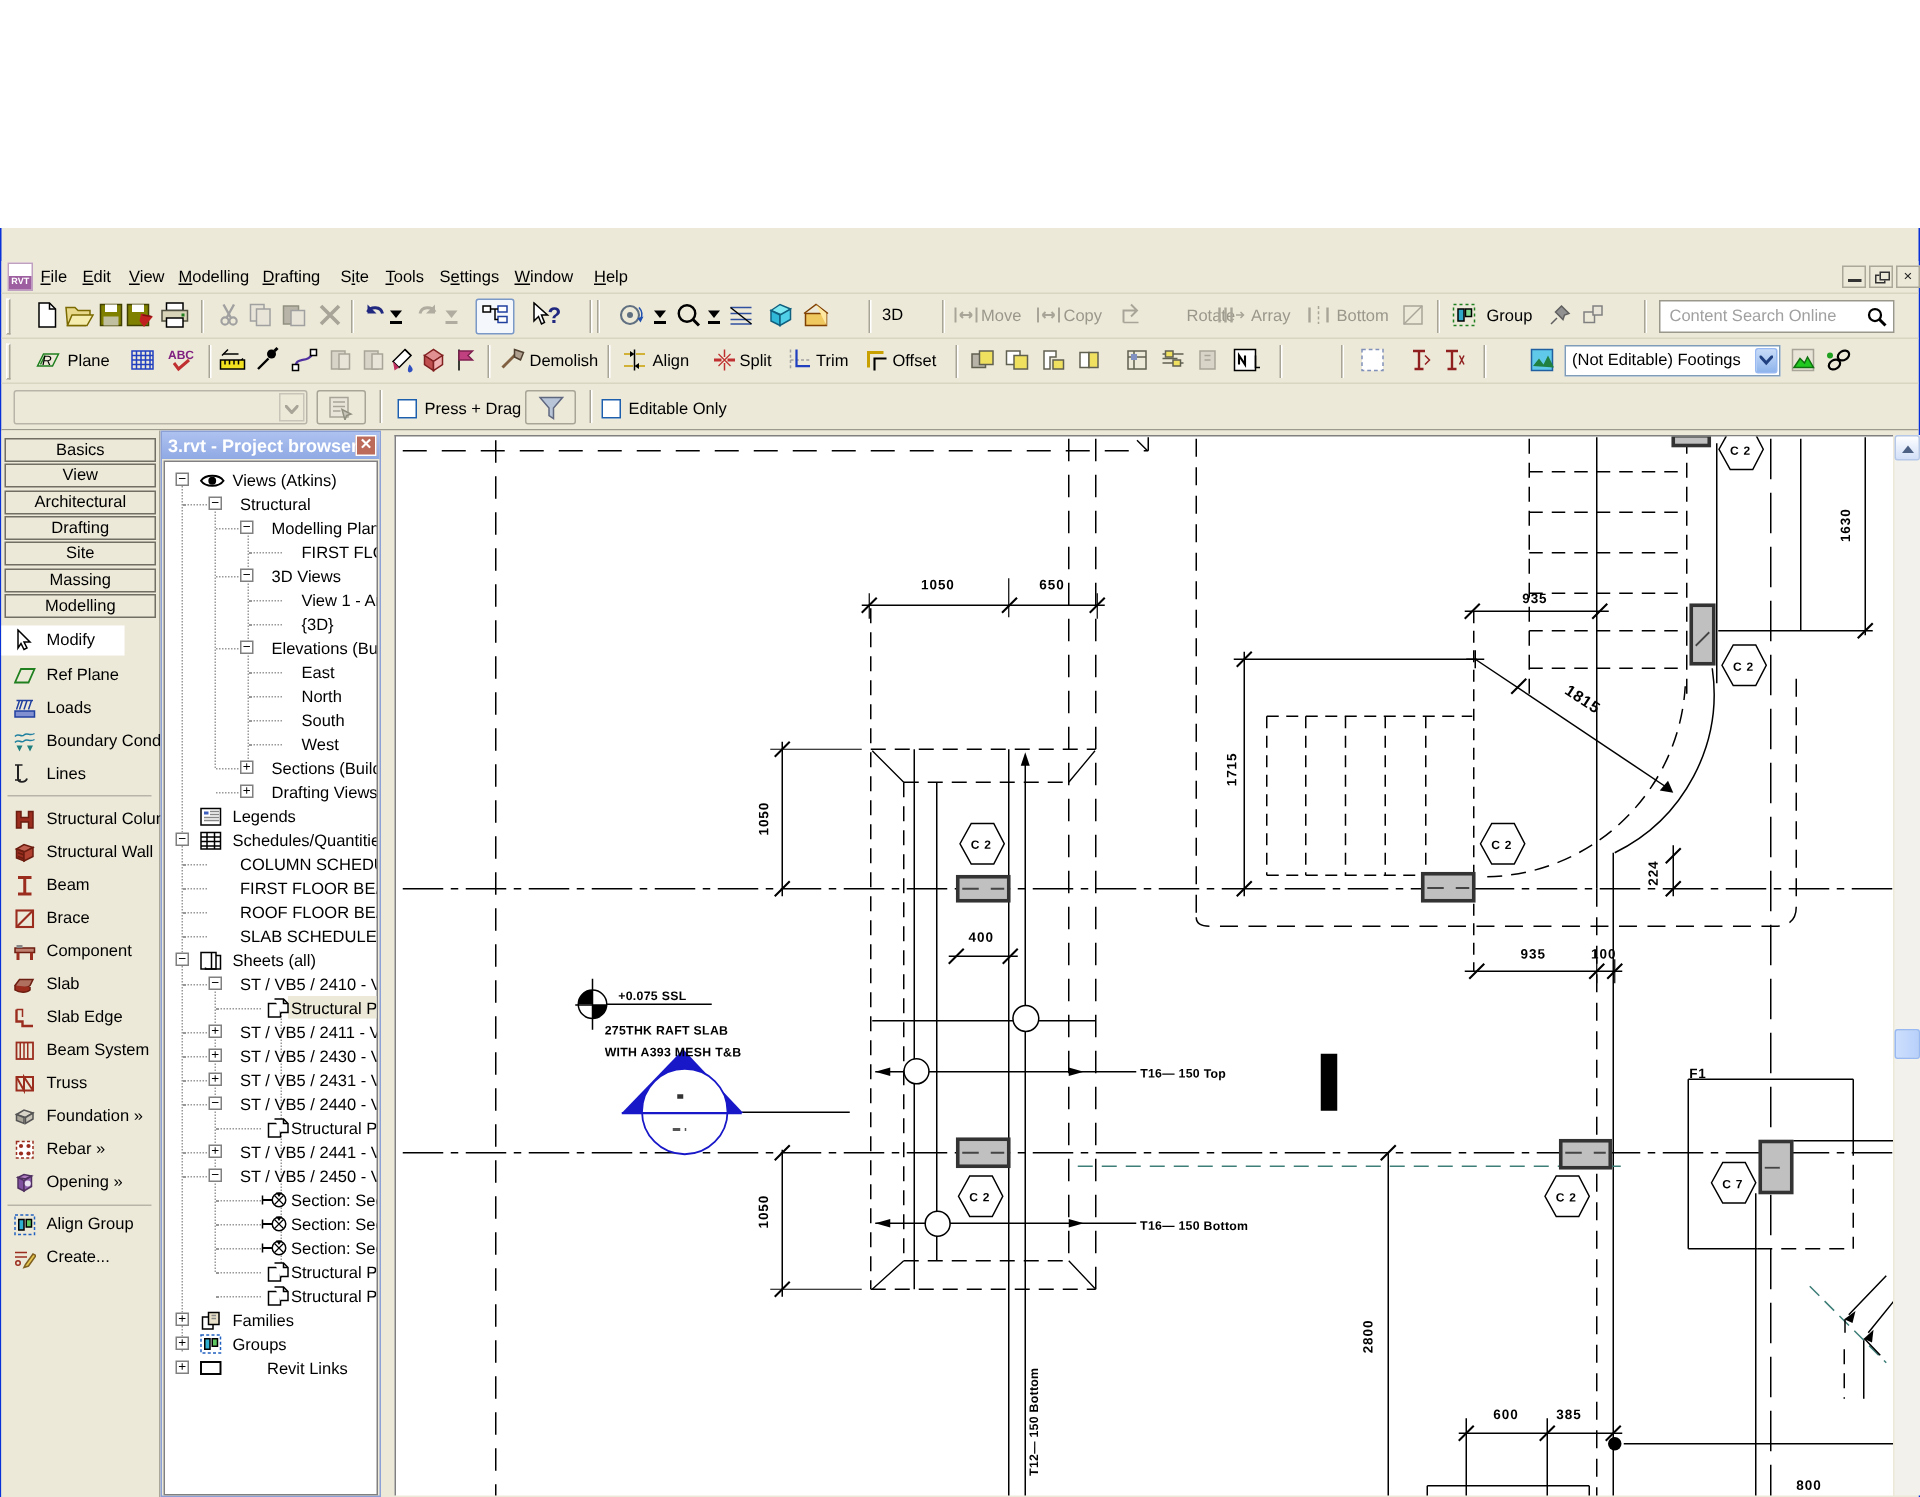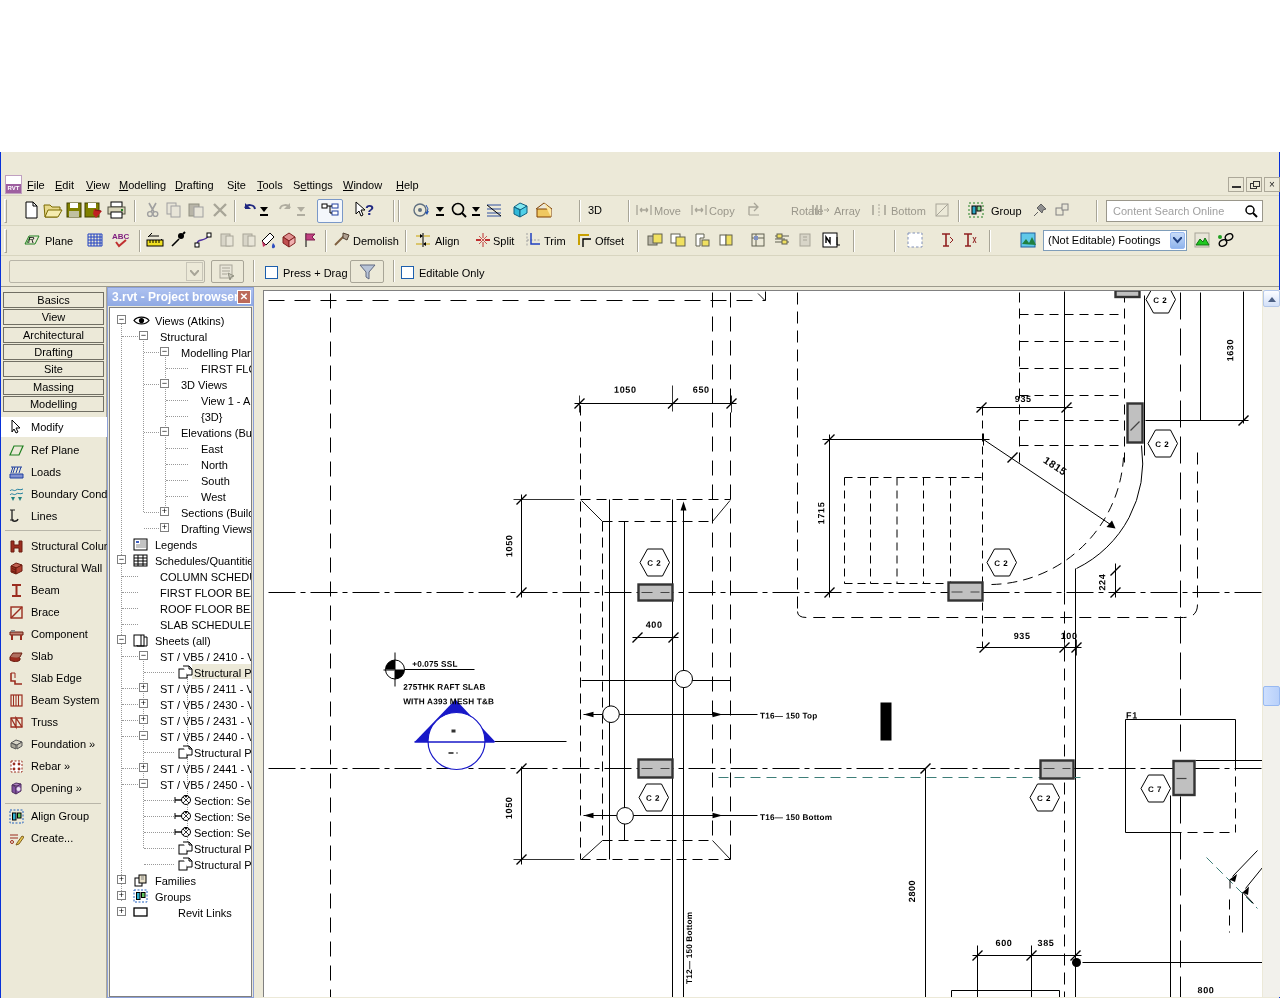--- a/index.html
+++ b/index.html
@@ -426,21 +426,21 @@
   </div>
   <div id="main">
     <div id="designbar">
       <div class="dbtn" style="top:5px;">Basics</div>
       <div class="dbtn" style="top:22px;">View</div>
       <div class="dbtn" style="top:40px;">Architectural</div>
       <div class="dbtn" style="top:57px;">Drafting</div>
       <div class="dbtn" style="top:74px;">Site</div>
       <div class="dbtn" style="top:92px;">Massing</div>
       <div class="dbtn" style="top:109px;">Modelling</div>
-      <div class="ditem" style="top:130px;height:20px;background:#fff;width:106px;">
+      <div class="ditem" style="top:130px;height:20px;background:#fff;width:82px;">
         <svg class="ic" viewBox="0 0 15 15" style="top:2px;">
             <path d="M3 1l8 8-4 0 2 4-2 1-2-4-2 3z" fill="#fff" stroke="#000"></path>
           </svg>
         <span class="tx" style="line-height:20px;">Modify</span>
       </div>
       <div class="ditem" style="top:152px;">
         <svg class="ic" viewBox="0 0 15 15">
             <path d="M1 12l4-9h9l-4 9z" fill="none" stroke="#208020" stroke-width="1.2"></path>
           </svg>
         <span class="tx">Ref Plane</span>

